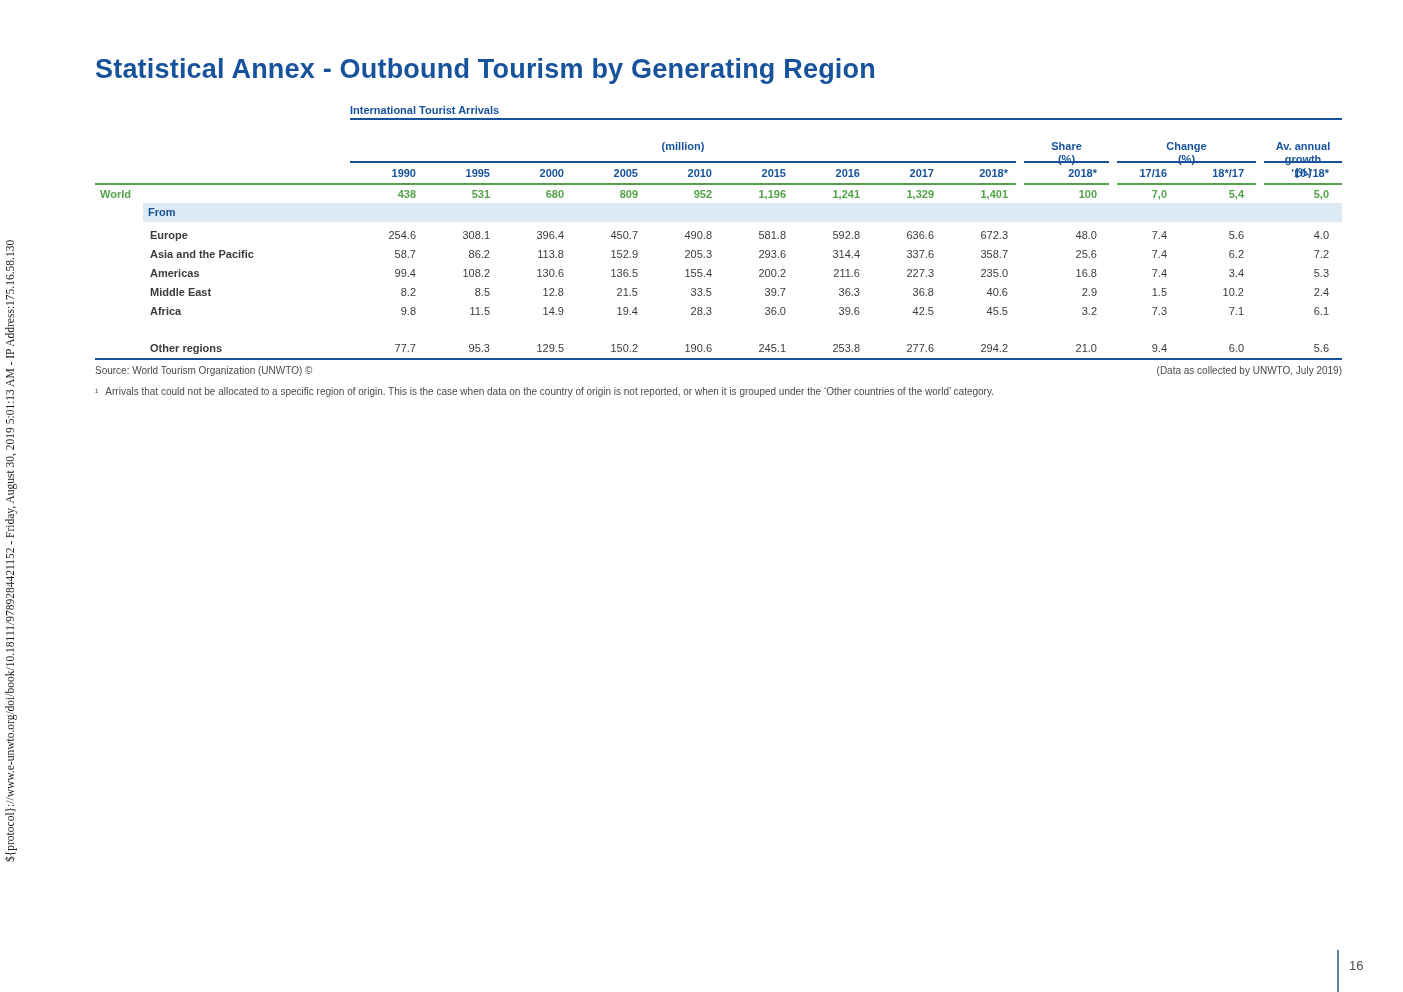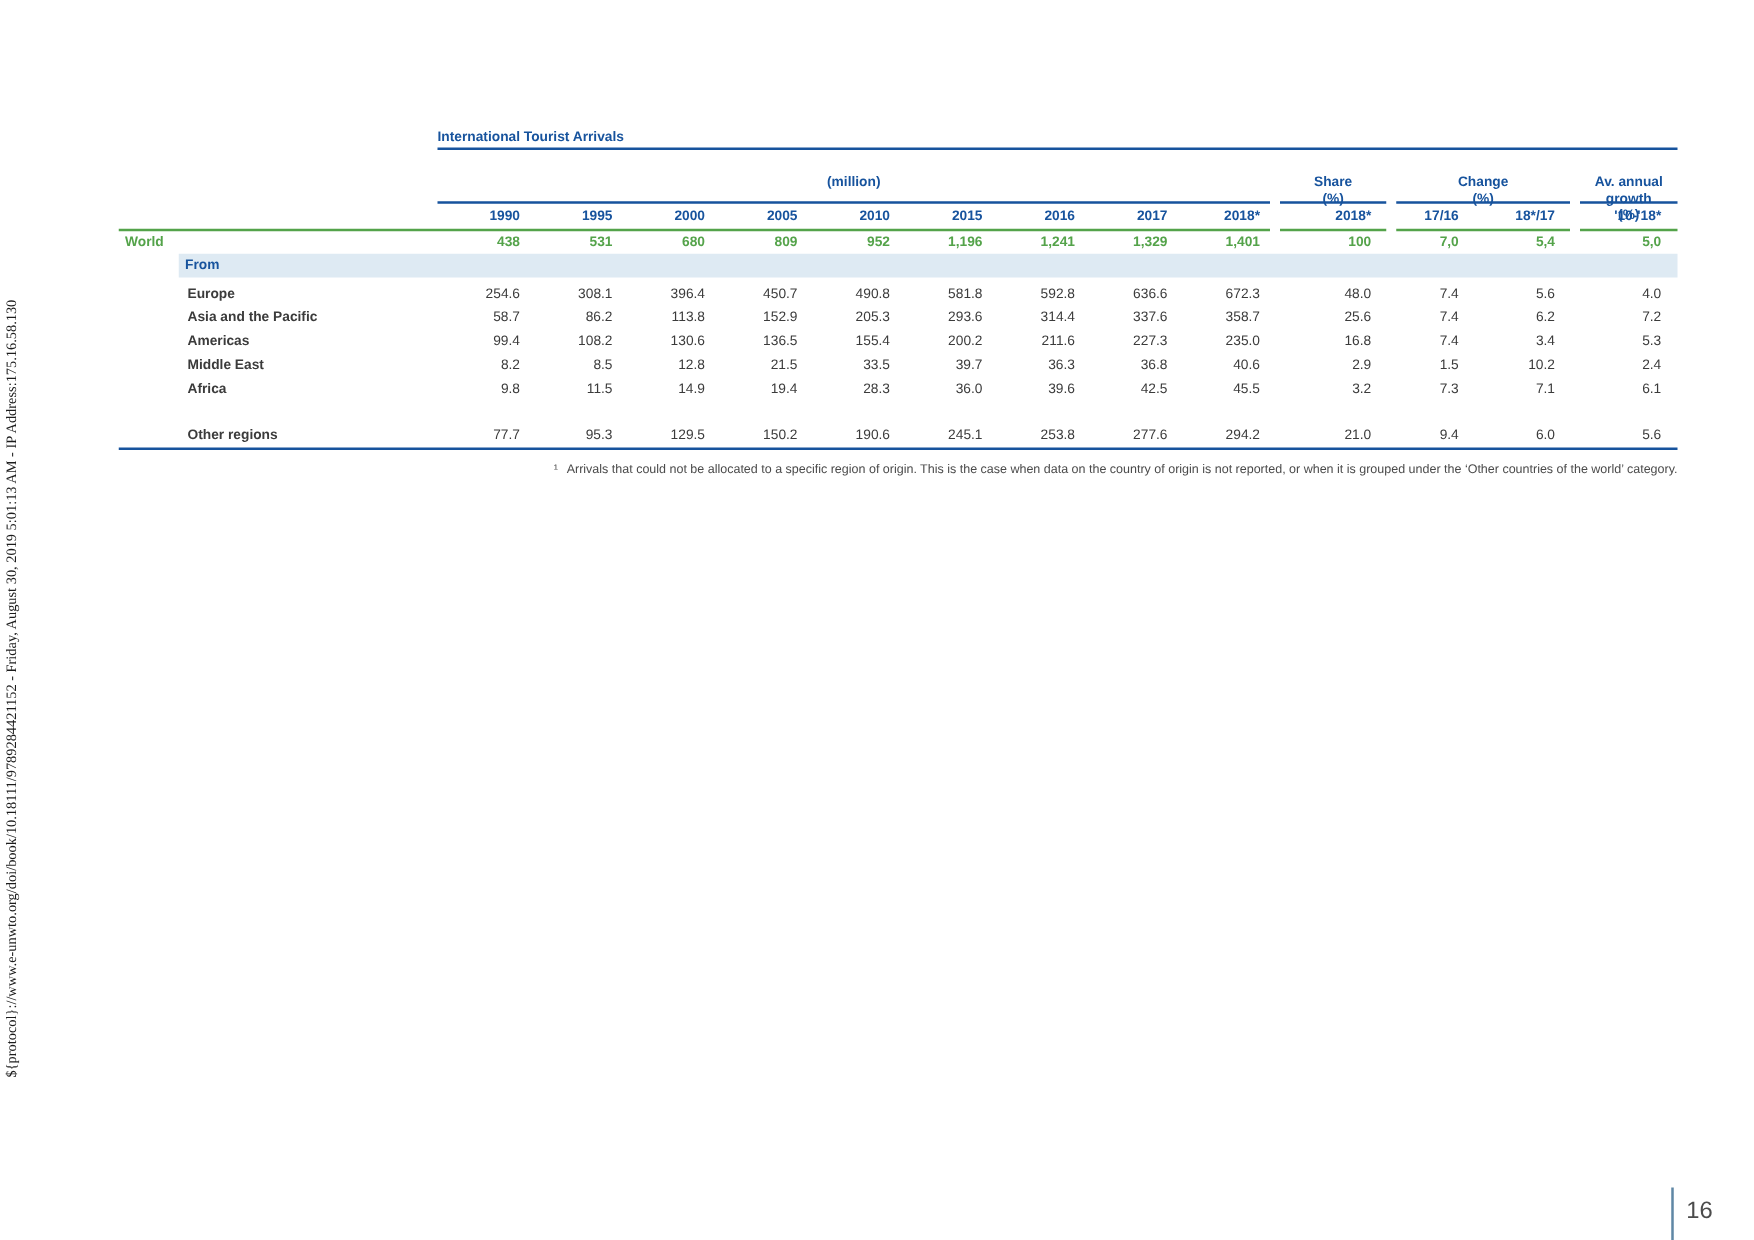--- a/index.html
+++ b/index.html
@@ -73,40 +73,41 @@
   .spacer-row { height:18px; }
   #rows-host { border-bottom:2px solid var(--blue); }
 
   .source-row {
     display:flex; justify-content:space-between;
     width:1247px; margin-top:5px;
     font-size:10px; color:var(--muted);
   }
   .footnote-row {
     width:1247px; margin-top:10px;
-    font-size:10px; color:var(--muted);text-align:right;
+    font-size:10px; color:var(--muted);
   }
   .footnote-row .marker { margin-right:7px; }
 
   
   .page-num-wrap { position:absolute; right:0; bottom:0; height:42px; width:66px; }
   .page-num-wrap .vline {
     position:absolute; left:0; top:0; width:2px; height:42px; background:#5f87a5;
   }
   .page-num-wrap .num-label {
-    position:absolute; left:12px; top:8px; font-size:19px; color:#4c4c4c;
+    position:absolute; left:12px; top:8px; font-size:13px; color:#4c4c4c;
   }
 </style>
 </head>
 <body>
 
 <div class="page">
 
   <div class="vertical-text">${protocol}://www.e-unwto.org/doi/book/10.18111/9789284421152 - Friday, August 30, 2019 5:01:13 AM - IP Address:175.16.58.130</div>
 
+  <h1 class="page-title">Statistical Annex - Outbound Tourism by Generating Region</h1>
 
   <div class="annex-table">
 
     <div class="hdr-a">International Tourist Arrivals</div>
 
     <div class="hdr-b">
       <div class="grp grp-years">
         <div>(million)</div>
       </div>
       <div class="grp-gap"></div>
@@ -270,20 +271,24 @@
           <div class="col-y">253.8</div>
           <div class="col-y">277.6</div>
           <div class="col-y">294.2</div>
           <div class="col-s">21.0</div>
           <div class="col-c1">9.4</div>
           <div class="col-c2">6.0</div>
           <div class="col-a">5.6</div>
         </div>
       </div>
 
+    <div class="source-row">
+      <span>Source: World Tourism Organization (UNWTO) ©</span>
+      <span>(Data as collected by UNWTO, July 2019)</span>
+    </div>
 
     <div class="footnote-row">
       <span class="marker">¹</span><span>Arrivals that could not be allocated to a specific region of origin. This is the case when data on the country of origin is not reported, or when it is grouped under the ‘Other countries of the world’ category.</span>
     </div>
   </div>
 
   <div class="page-num-wrap">
     <div class="vline"></div>
     <span class="num-label">16</span>
   </div>

